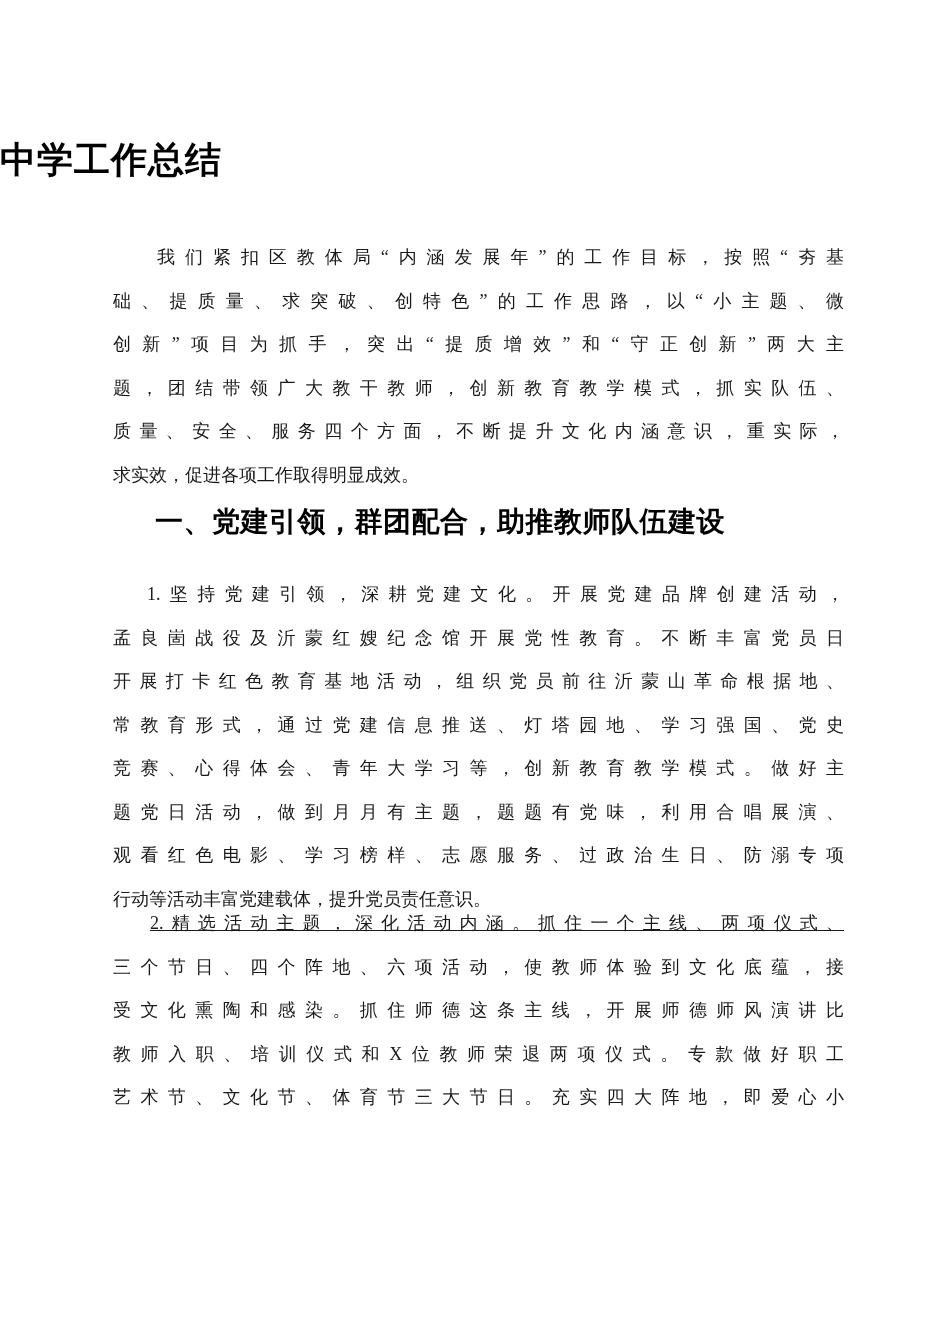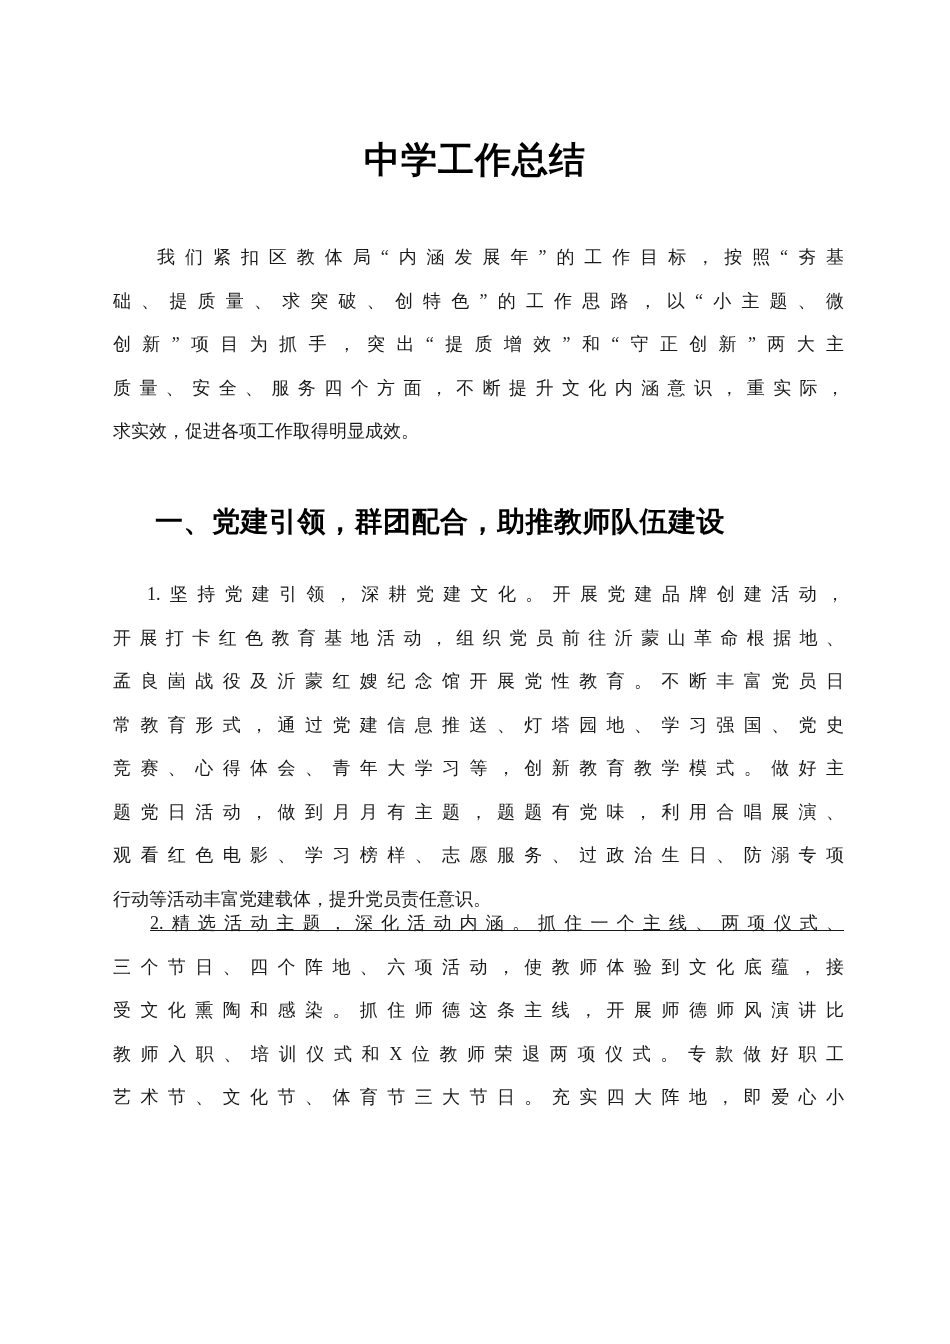--- a/index.html
+++ b/index.html
@@ -15,21 +15,21 @@
     overflow: hidden;
     font-family: "Liberation Serif", "DejaVu Serif", serif;
     color: #1a1a1a;
   }
   .doc-title {
     position: absolute;
     top: 134px;
     left: 0;
     width: 100%;
     margin: 0;
-    text-align: center;
+    text-align: left;
     font-size: 36px;
     line-height: 52px;
     font-weight: bold;
     letter-spacing: 1px;
     color: #000000;
     font-family: "Liberation Serif", "DejaVu Serif", serif;
   }
   .para {
     position: absolute;
     left: 113px;
@@ -73,30 +73,31 @@
 <body>
 
 <div class="page">
 
   <h1 class="doc-title">中学工作总结</h1>
 
   <section class="para p1">
     <div class="line first">我们紧扣区教体局“内涵发展年”的工作目标，按照“夯基</div>
     <div class="line">础、提质量、求突破、创特色”的工作思路，以“小主题、微</div>
     <div class="line">创新”项目为抓手，突出“提质增效”和“守正创新”两大主</div>
+    <div class="line">题，团结带领广大教干教师，创新教育教学模式，抓实队伍、</div>
     <div class="line">质量、安全、服务四个方面，不断提升文化内涵意识，重实际，</div>
     <div class="line last">求实效，促进各项工作取得明显成效。</div>
   </section>
 
   <h2 class="section-heading">一、党建引领，群团配合，助推教师队伍建设</h2>
 
   <section class="para p2">
     <div class="line first">1.坚持党建引领，深耕党建文化。开展党建品牌创建活动，</div>
+    <div class="line">孟良崮战役及沂蒙红嫂纪念馆开展党性教育。不断丰富党员日</div>
     <div class="line">开展打卡红色教育基地活动，组织党员前往沂蒙山革命根据地、</div>
-    <div class="line">孟良崮战役及沂蒙红嫂纪念馆开展党性教育。不断丰富党员日</div>
     <div class="line">常教育形式，通过党建信息推送、灯塔园地、学习强国、党史</div>
     <div class="line">竞赛、心得体会、青年大学习等，创新教育教学模式。做好主</div>
     <div class="line">题党日活动，做到月月有主题，题题有党味，利用合唱展演、</div>
     <div class="line">观看红色电影、学习榜样、志愿服务、过政治生日、防溺专项</div>
     <div class="line last">行动等活动丰富党建载体，提升党员责任意识。</div>
   </section>
 
   <section class="para p3">
     <div class="line first">2.精选活动主题，深化活动内涵。抓住一个主线、两项仪式、</div>
     <div class="line">三个节日、四个阵地、六项活动，使教师体验到文化底蕴，接</div>

